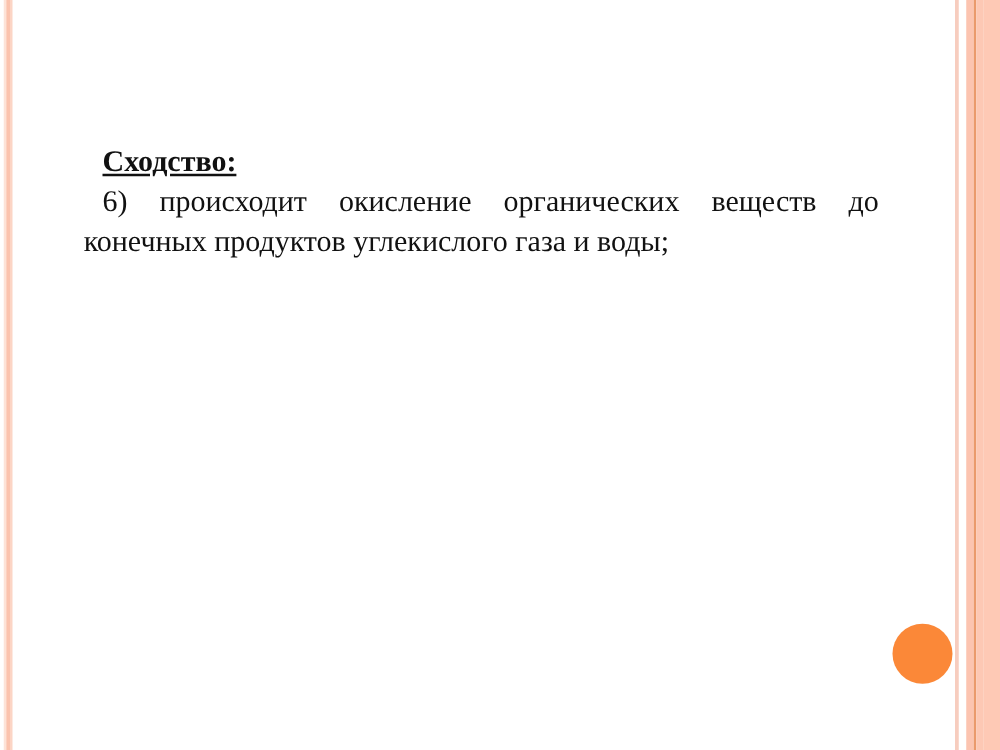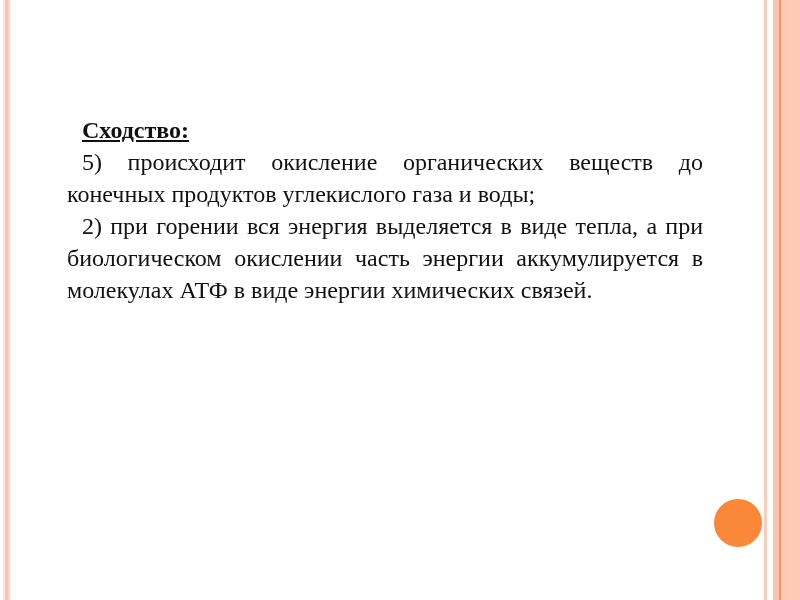--- a/index.html
+++ b/index.html
@@ -49,15 +49,14 @@
 <div class="stripe r1"></div>
 <div class="stripe r2"></div>
 <div class="stripe r3"></div>
 <div class="stripe r4"></div>
 <div class="stripe r5"></div>
 
 <div class="circle"></div>
 
 <div class="content">
   <div class="heading">Сходство:</div>
-  <div class="para">5) происходит окисление органических веществ до конечных продуктов углекислого газа и воды;</div>
-  <div class="para">2) при горении вся энергия выделяется в виде тепла, а при биологическом окислении часть энергии аккумулируется в молекулах АТФ в виде энергии химических связей.</div>
+  <div class="para">6) происходит окисление органических веществ до конечных продуктов углекислого газа и воды;</div>
 </div>
 
 </body></html>

